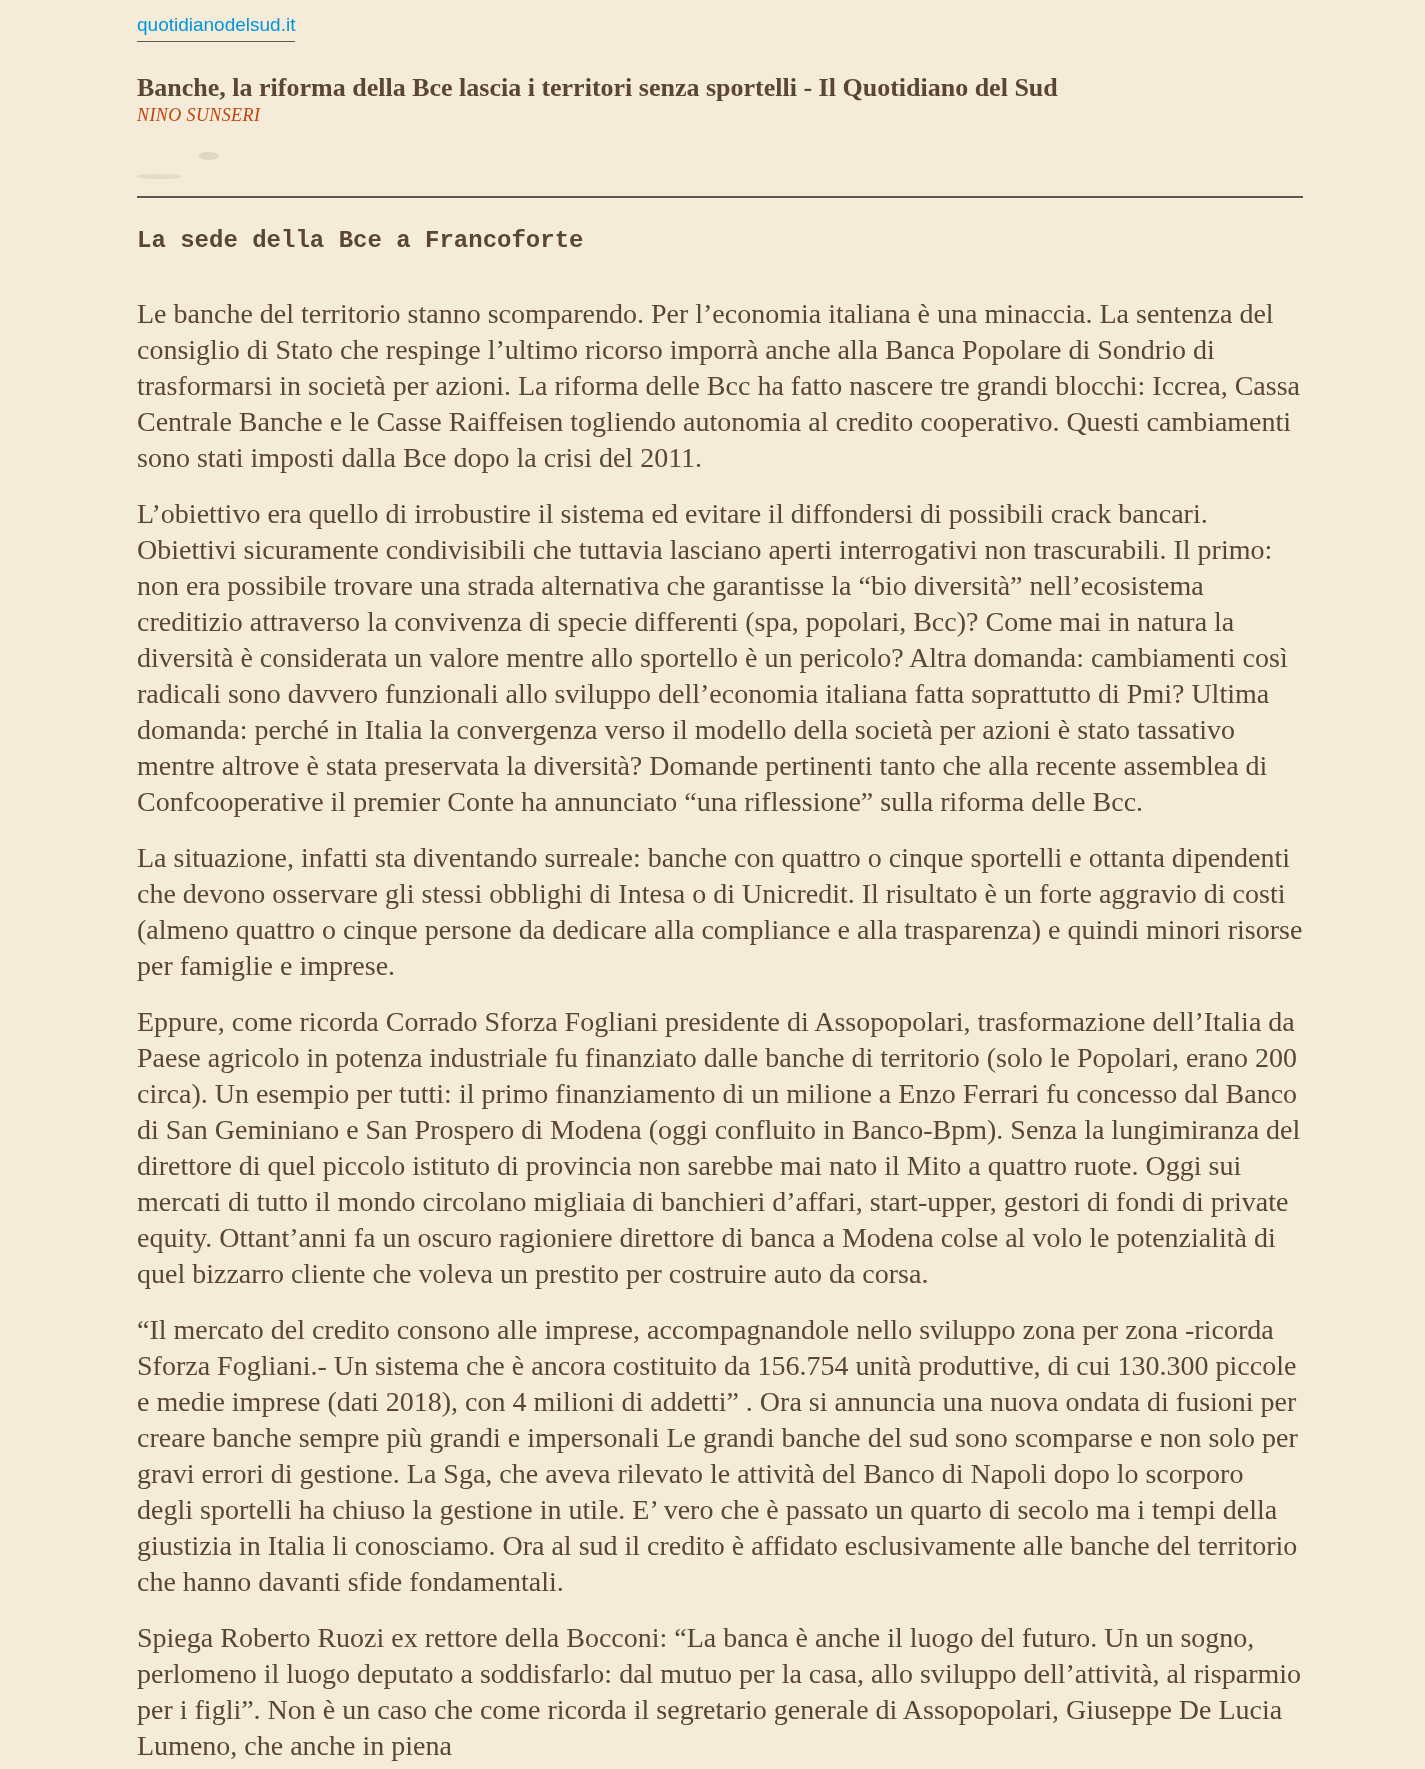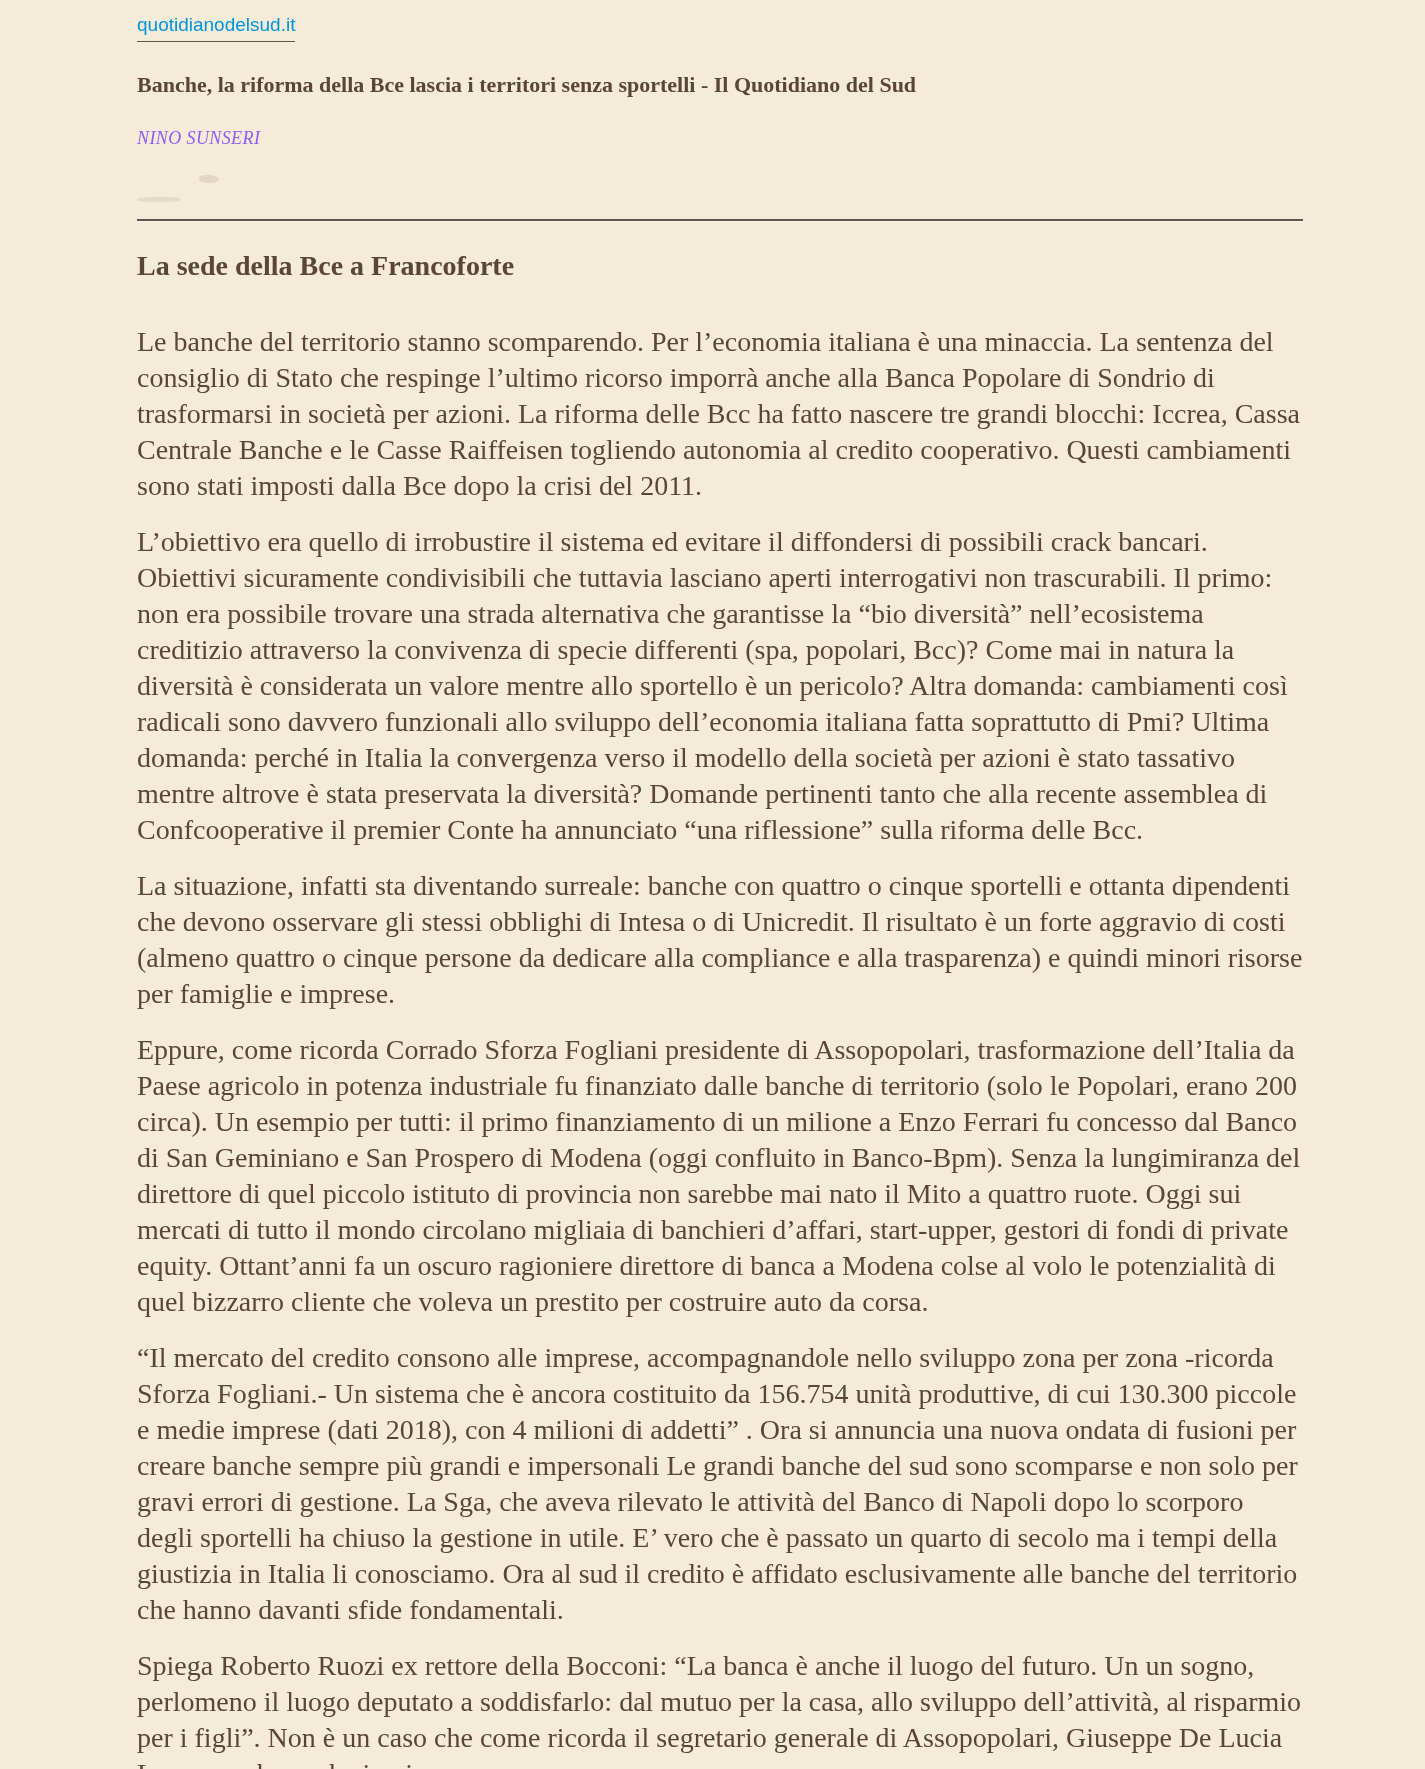--- a/index.html
+++ b/index.html
@@ -25,31 +25,30 @@
     font-size: 19px;
     color: #0095dd;
     text-decoration: none;
     border-bottom: 1px solid #5f574a;
     padding-bottom: 5px;
     cursor: pointer;
   }
   h1.article-title {
     margin: 28px 0 0 0;
     max-width: 1150px;
-    font-size: 22px;
+    font-size: 26px;
     font-weight: bold;
     line-height: 1.35;
     color: #5b4636;
   }
   .byline {
-    margin-top: 28px;
     font-style: italic;
     font-size: 18px;
     letter-spacing: 0.4px;
-    color: #8b5cf6;
+    color: #c2410c;
   }
   .artifact {
     position: relative;
     height: 38px;
     margin-top: 22px;
   }
   .artifact .smudge-1 {
     position: absolute;
     left: 62px;
     top: 4px;
@@ -69,23 +68,24 @@
   }
   hr.header-divider {
     margin: 10px 0 0 0;
     border: none;
     border-top: 2px solid #5f574a;
     border-bottom: 1px solid rgba(255, 255, 255, 0.45);
     width: 100%;
   }
   .figure-caption {
     margin: 28px 0 0 0;
-    font-size: 28px;
+    font-size: 24px;
     font-weight: bold;
     color: #5b4636;
+    font-family: Liberation Mono, monospace;
   }
   .article-body p {
     margin: 20px 0 0 0;
     font-size: 28px;
     line-height: 36px;
     text-align: left;
     color: #5b4636;
   }
   .article-body p:first-child {
     margin-top: 42px;

